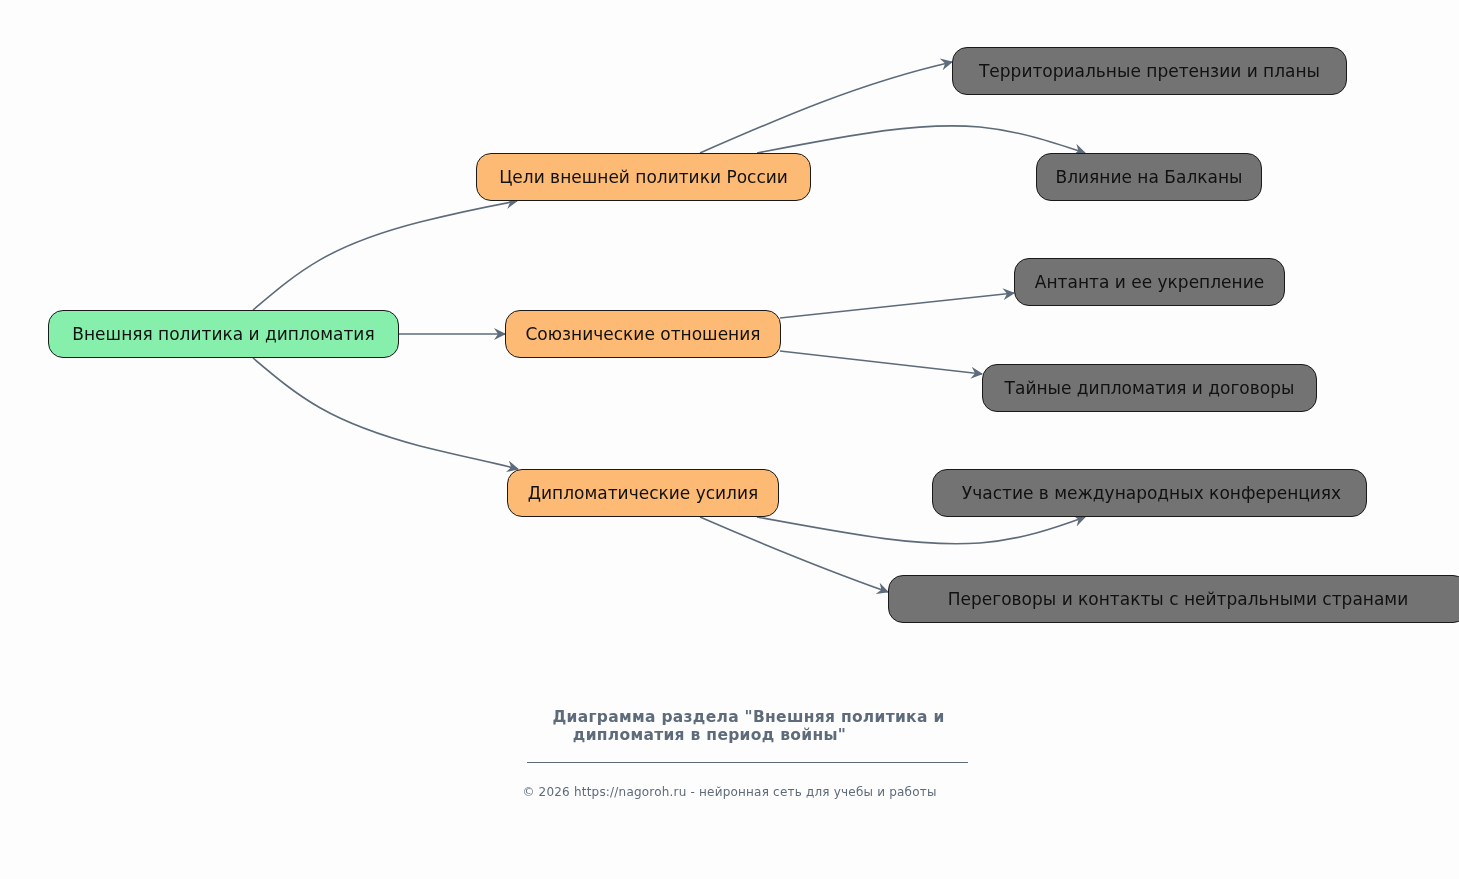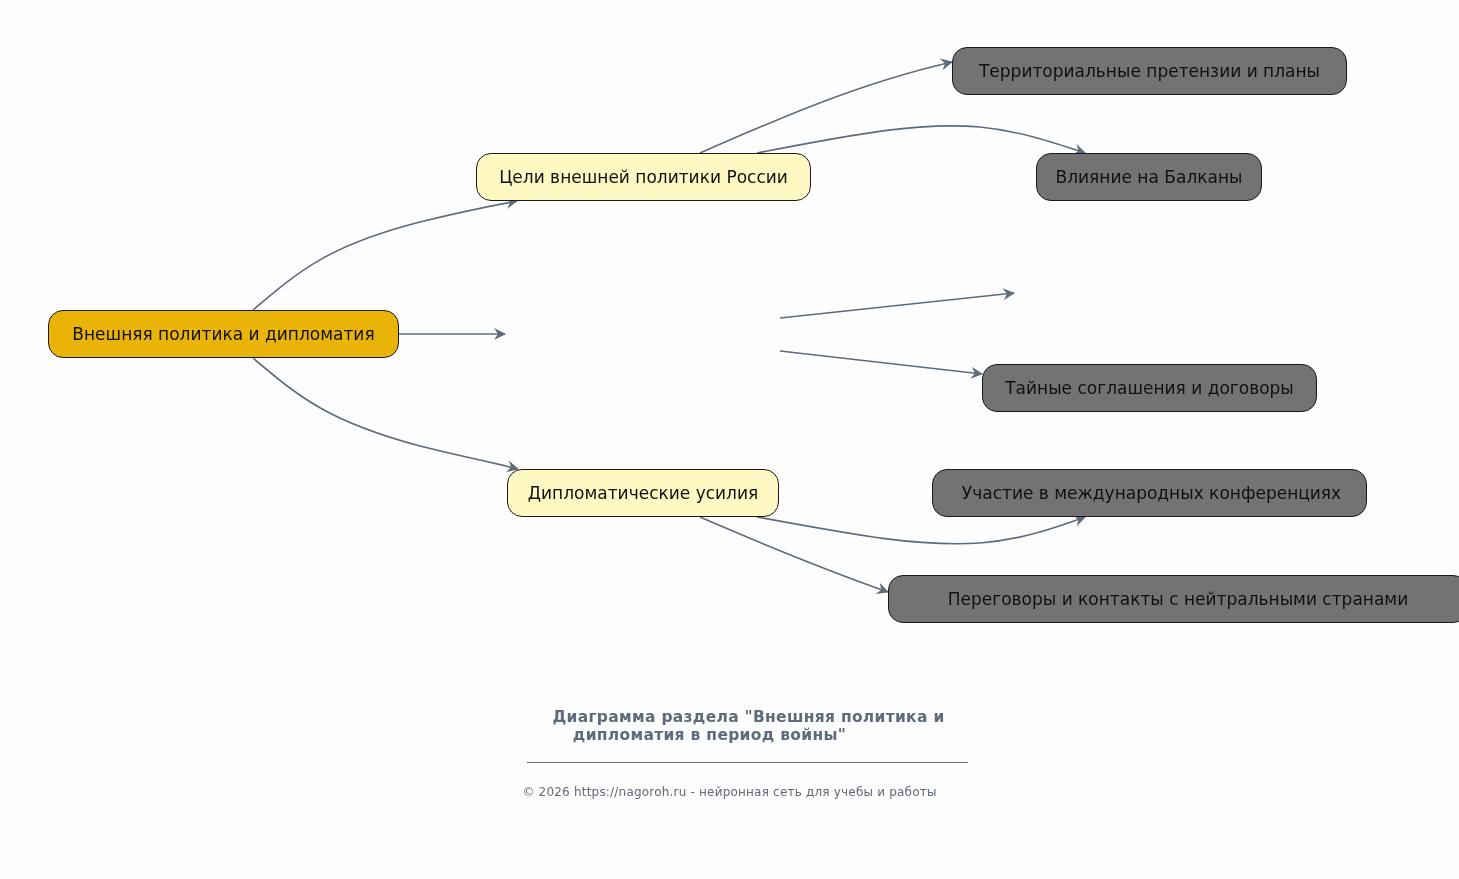--- a/index.html
+++ b/index.html
@@ -14,22 +14,22 @@
       position: absolute;
       box-sizing: border-box;
       border: 1.3px solid #1a1a1a;
       border-radius: 15px;
       height: 48px;
       display: flex; align-items: center; justify-content: center;
       font-size: 17px; color: #111;
       white-space: nowrap;
       padding: 0 10px;
     }
-    .node.root { background: #eab308; }
-    .node.mid { background: #fef9c3; }
+    .node.root { background: #86efac; }
+    .node.mid { background: #fdba74; }
     .node.leaf { background: #737373; }
     .caption {
       position: absolute; left: 0; width: 1459px;
       text-align: center; color: #5e6b7a;
     }
     .caption-title {
       top: 708px; font-weight: bold; font-size: 15.5px; line-height: 18px;
       letter-spacing: 0.3px;
     }
     .caption-title span { display: block; }
@@ -64,32 +64,38 @@
     <path d="M700,517 C760,543 820,568 888,592" stroke="#5e6b7a" stroke-width="1.6" fill="none" marker-end="url(#arrow)"></path>
   </svg>
 
   <div class="node root" style="left:48px;top:310px;width:351px;">
     <span>Внешняя политика и дипломатия</span>
   </div>
 
   <div class="node mid" style="left:476px;top:153px;width:335px;">
     <span>Цели внешней политики России</span>
   </div>
+  <div class="node mid" style="left:505px;top:310px;width:276px;">
+    <span>Союзнические отношения</span>
+  </div>
   <div class="node mid" style="left:507px;top:469px;width:272px;">
     <span>Дипломатические усилия</span>
   </div>
 
   <div class="node leaf" style="left:952px;top:47px;width:395px;">
     <span>Территориальные претензии и планы</span>
   </div>
   <div class="node leaf" style="left:1036px;top:153px;width:226px;">
     <span>Влияние на Балканы</span>
   </div>
+  <div class="node leaf" style="left:1014px;top:258px;width:271px;">
+    <span>Антанта и ее укрепление</span>
+  </div>
   <div class="node leaf" style="left:982px;top:364px;width:335px;">
-    <span>Тайные соглашения и договоры</span>
+    <span>Тайные дипломатия и договоры</span>
   </div>
   <div class="node leaf" style="left:932px;top:469px;width:435px;padding-left:14px;">
     <span>Участие в международных конференциях</span>
   </div>
   <div class="node leaf" style="left:888px;top:575px;width:580px;">
     <span>Переговоры и контакты с нейтральными странами</span>
   </div>
 </div>
 
 <div class="caption caption-title">

